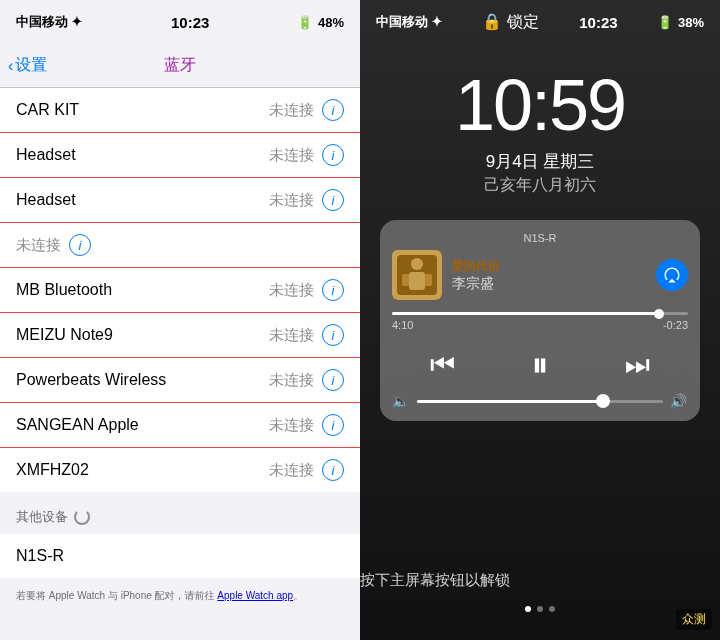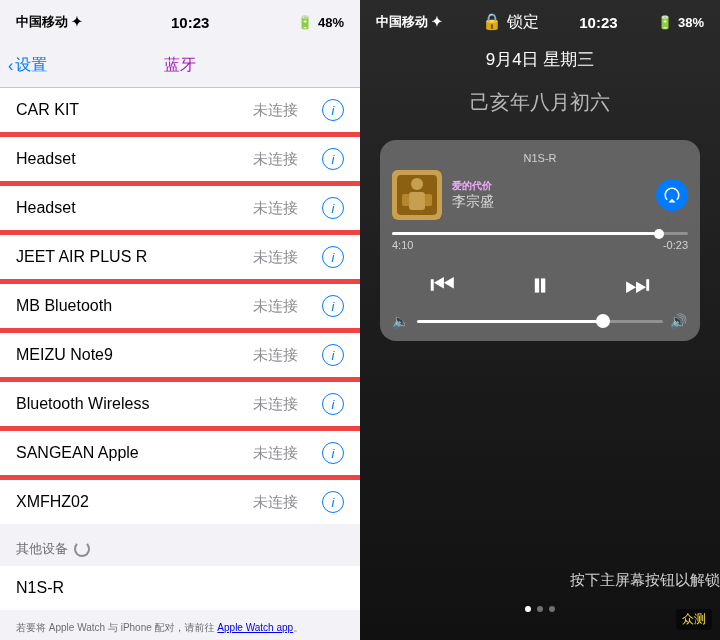--- a/index.html
+++ b/index.html
@@ -65,35 +65,35 @@
     .list-section {
       background: #fff;
       margin-top: 0;
     }
 
     .list-item {
       display: flex;
       align-items: center;
       justify-content: space-between;
       padding: 11px 16px;
-      border-bottom: 5px solid #ef4444;
+      border-bottom: 1px solid #ef4444;
       background: #fff;
       min-height: 44px;
     }
 
     .list-item:last-child {
       border-bottom: none;
     }
 
     .item-left { font-size: 16px; color: #000; }
 
     .item-right {
       display: flex;
       align-items: center;
-      gap: 24px;
+      gap: 8px;
     }
 
     .status-text { color: #8e8e93; font-size: 15px; }
 
     .info-btn {
       width: 22px;
       height: 22px;
       border-radius: 50%;
       border: 1.5px solid #007aff;
       color: #007aff;
@@ -179,22 +179,22 @@
       font-size: 17px;
       font-weight: 400;
       margin-top: 4px;
       text-align: center;
     }
 
     .lock-date-sub {
       position: relative;
       z-index: 10;
       color: #ffffffaa;
-      font-size: 20px;
-      margin-top: 18px;
+      font-size: 16px;
+      margin-top: 2px;
       text-align: right;
     }
 
     
     .music-widget {
       position: relative;
       z-index: 10;
       width: 320px;
       background: rgba(110,110,110,0.85);
       border-radius: 16px;
@@ -231,21 +231,21 @@
       background: linear-gradient(145deg, #d4a843 0%, #8b6914 50%, #4a2e08 100%);
       display: flex;
       align-items: center;
       justify-content: center;
       border-radius: 6px;
       position: relative;
     }
 
     .song-info { flex: 1; }
 
-    .song-title { font-size: 10px; color: #f0abfc; font-weight: 600; }
+    .song-title { font-size: 12px; color: #a16207; font-weight: 600; }
     .song-artist { font-size: 14px; color: rgba(255,255,255,0.75); }
 
     .airplay-btn {
       width: 32px;
       height: 32px;
       background: #007aff;
       border-radius: 50%;
       display: flex;
       align-items: center;
       justify-content: center;
@@ -345,21 +345,21 @@
       left: 73%;
       top: -5.5px;
     }
 
     .lock-unlock {
       position: absolute;
       bottom: 50px;
       z-index: 10;
       color: #ffffffcc;
       font-size: 15px;
-      text-align: right;
+      text-align: left;
       width: 100%;
     }
 
     .page-dots {
       position: absolute;
       bottom: 28px;
       z-index: 10;
       display: flex;
       gap: 6px;
     }
@@ -435,42 +435,41 @@
       </div>
     </div>
         <div class="list-item">
       <span class="item-left">Headset</span>
       <div class="item-right">
         <span class="status-text">未连接</span>
         <div class="info-btn">i</div>
       </div>
     </div>
         <div class="list-item">
-      <span class="item-left">JEET AIR PLUS R</span>
       <div class="item-right">
         <span class="status-text">未连接</span>
         <div class="info-btn">i</div>
       </div>
     </div>
         <div class="list-item">
       <span class="item-left">MB Bluetooth</span>
       <div class="item-right">
         <span class="status-text">未连接</span>
         <div class="info-btn">i</div>
       </div>
     </div>
         <div class="list-item">
       <span class="item-left">MEIZU Note9</span>
       <div class="item-right">
         <span class="status-text">未连接</span>
         <div class="info-btn">i</div>
       </div>
     </div>
         <div class="list-item">
-      <span class="item-left">Bluetooth Wireless</span>
+      <span class="item-left">Powerbeats Wireless</span>
       <div class="item-right">
         <span class="status-text">未连接</span>
         <div class="info-btn">i</div>
       </div>
     </div>
         <div class="list-item">
       <span class="item-left">SANGEAN Apple</span>
       <div class="item-right">
         <span class="status-text">未连接</span>
         <div class="info-btn">i</div>
@@ -507,20 +506,21 @@
 
   <div class="status-bar-right">
     <span class="carrier">中国移动 ✦</span>
     <span>🔒 <span>锁定</span></span>
     <span class="time">10:23</span>
     <span class="battery">
       🔋 <span>38%</span>
     </span>
   </div>
 
+  <div class="lock-time">10:59</div>
   <div class="lock-date">9月4日 星期三</div>
   <div class="lock-date-sub">己亥年八月初六</div>
 
   <div class="music-widget">
 
     <div style="display:flex; justify-content:center; margin-bottom:6px;">
       <span style="font-size:11px; color:rgba(255,255,255,0.7);">N1S-R</span>
     </div>
 
     <div class="widget-top">

